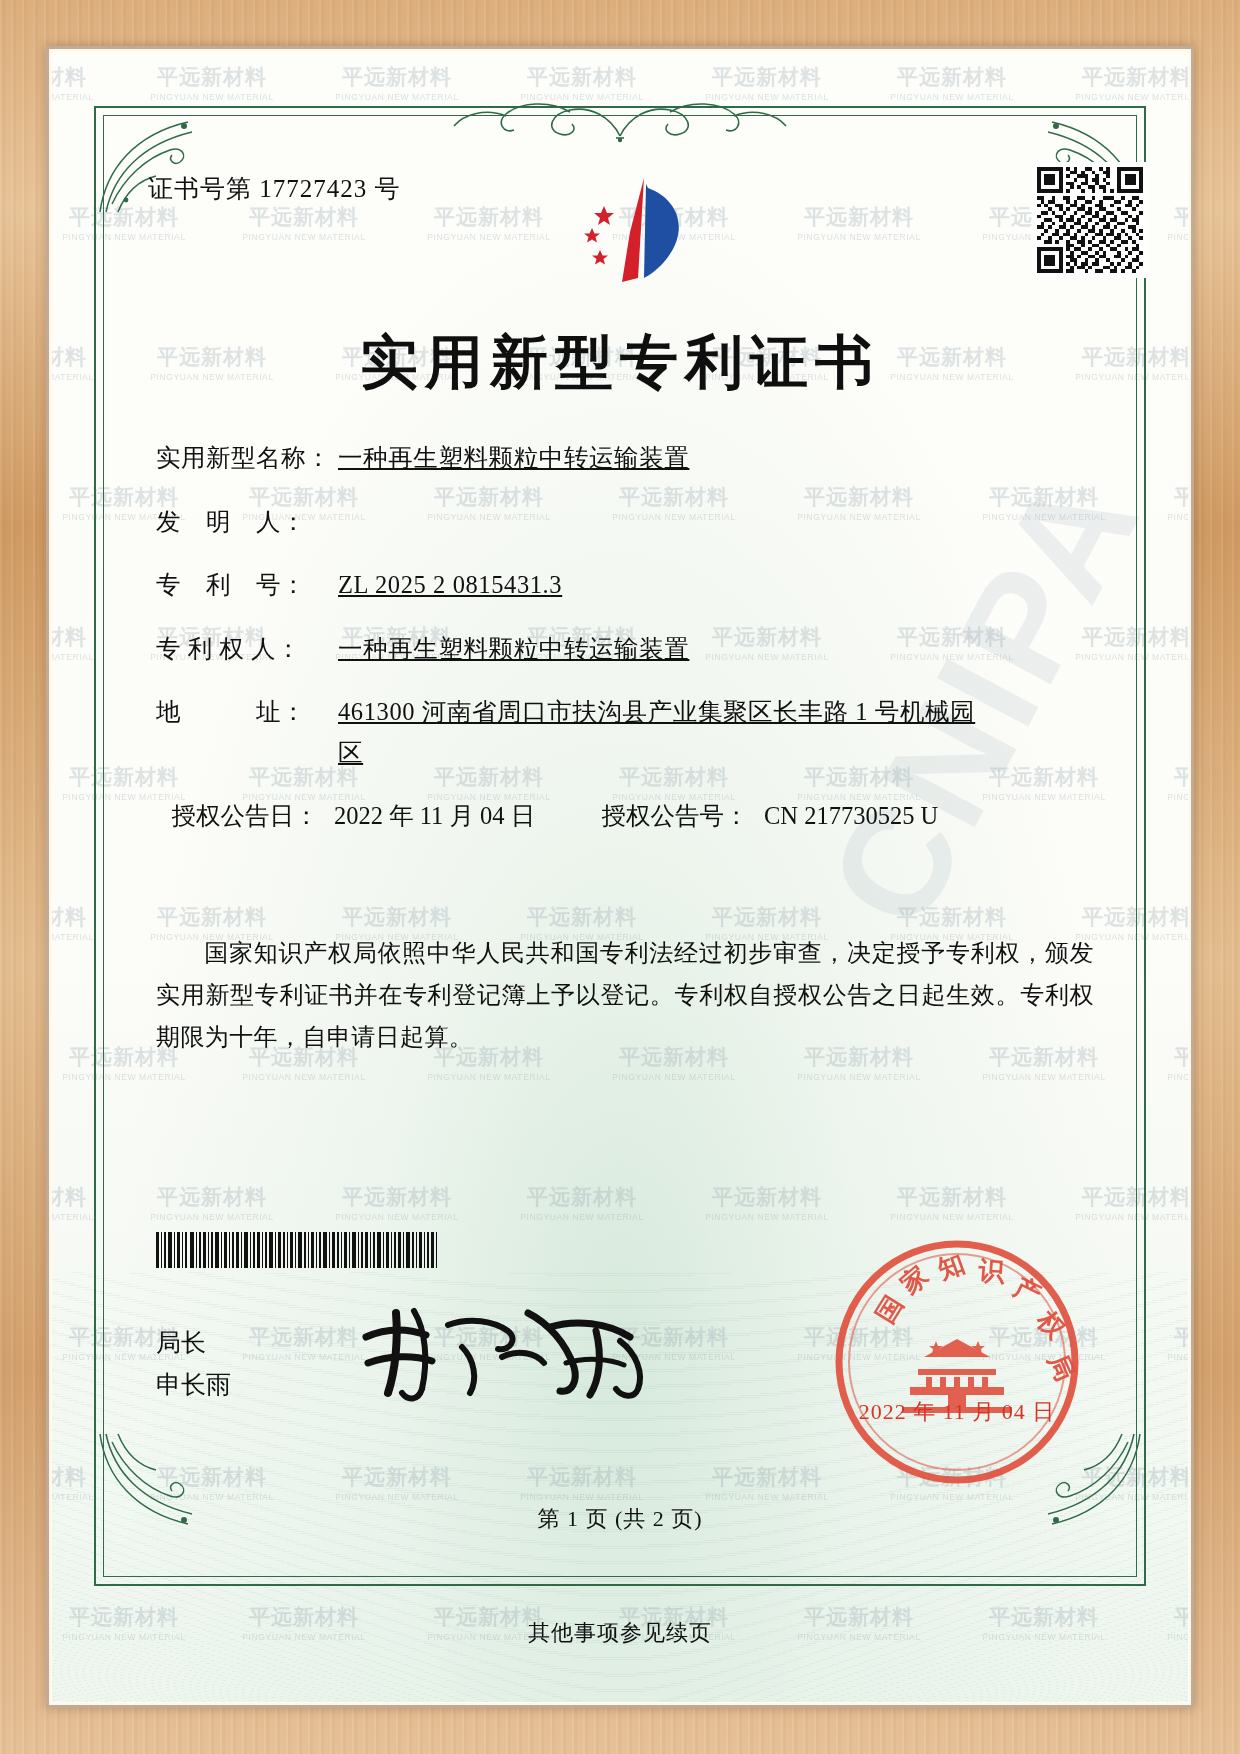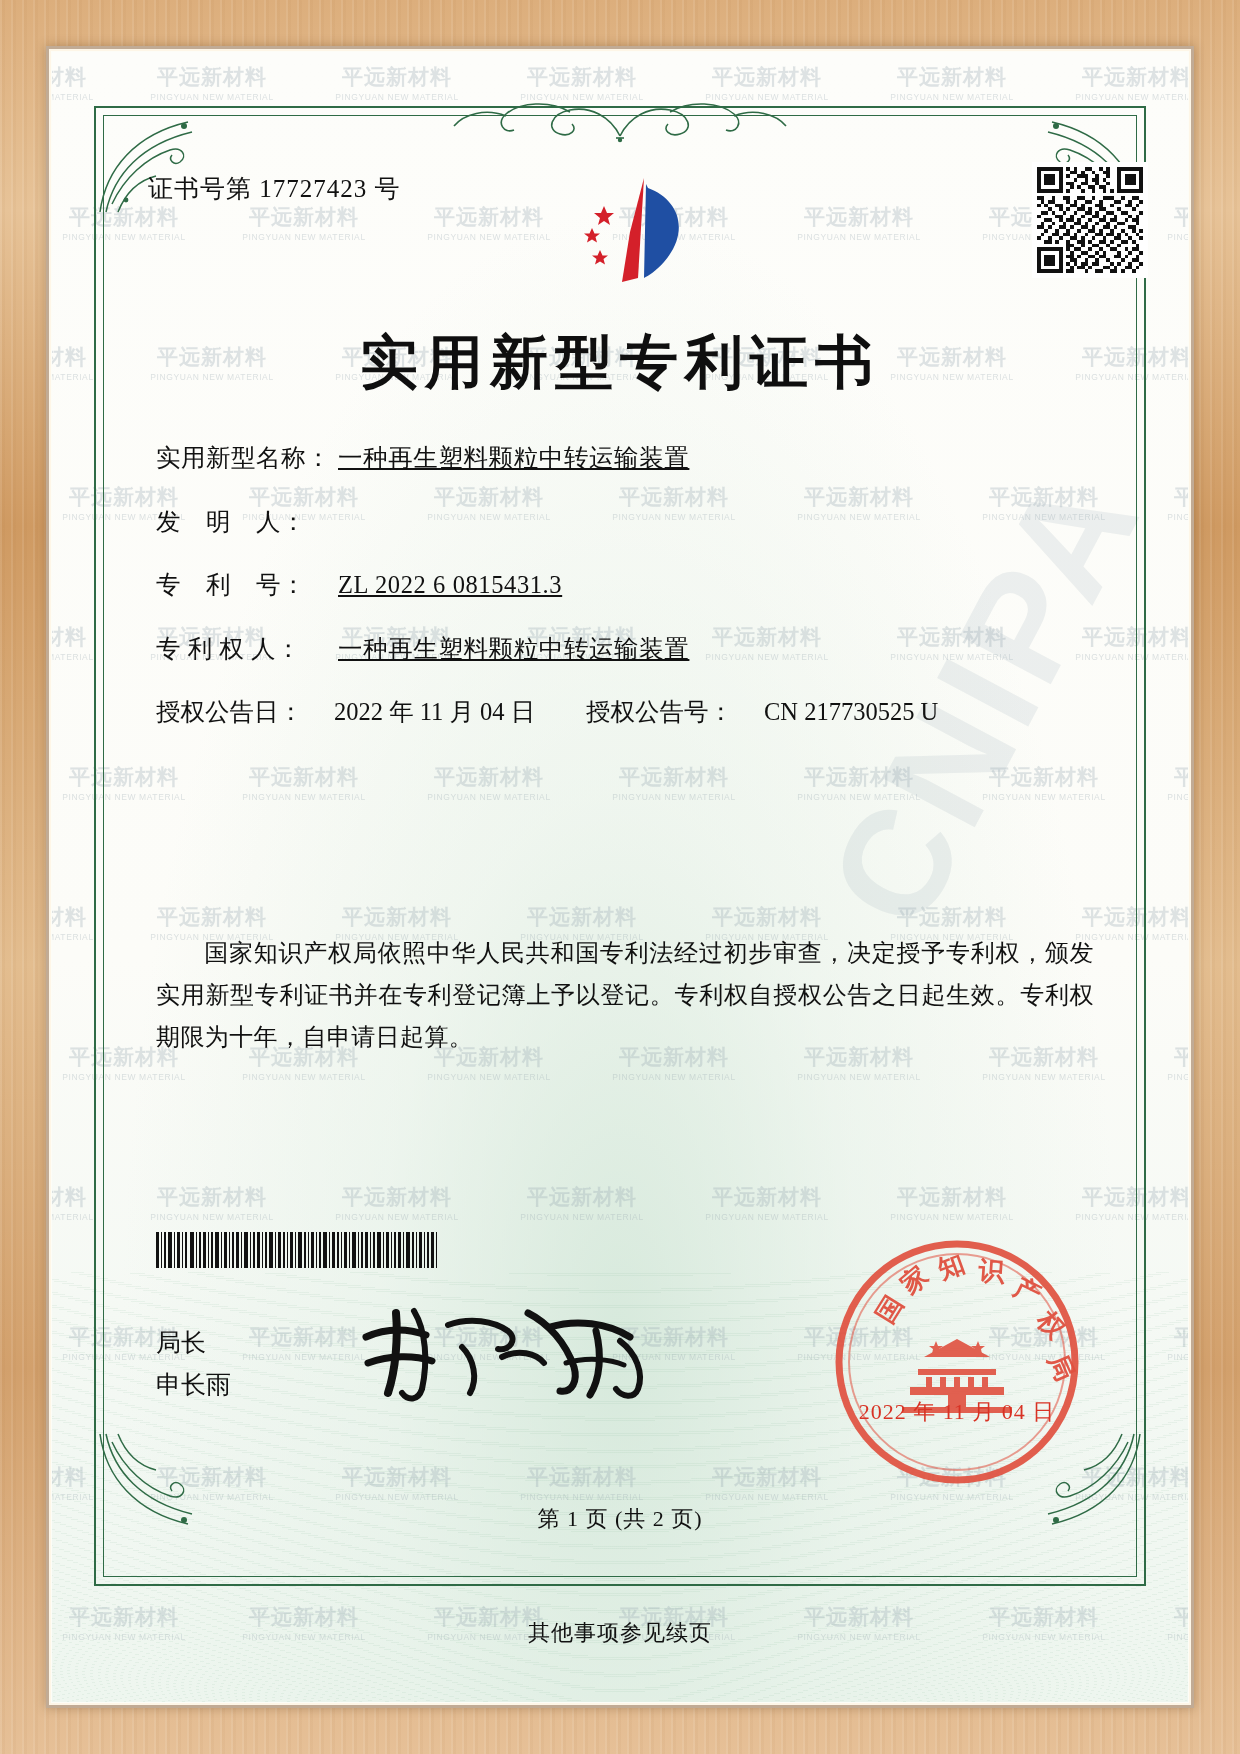--- a/index.html
+++ b/index.html
@@ -105,21 +105,21 @@
     font-size:58px;font-weight:700;letter-spacing:7px;color:#0f0f0f;
     font-family:"Liberation Serif", serif;
   }
 
   .fields{position:absolute;left:104px;top:394px;width:940px;font-size:24.5px;color:#111;line-height:1.0;}
   .row{display:flex;margin-bottom:39px;align-items:flex-start;}
   .lbl{width:182px;flex:none;letter-spacing:.5px;}
   .val{flex:1;letter-spacing:.6px;text-decoration:underline;}
   .val .line2{display:block;margin-top:16px;}
 
-  .pubrow{display:flex;margin-bottom:28px;}
+  .pubrow{display:flex;margin-bottom:28px;text-align:center;}
   .pubrow .seg1{width:430px;display:flex;}
   .pubrow .seg2{display:flex;}
   .pubrow .lbl2{width:178px;flex:none;}
   .pubrow .lbl3{width:178px;flex:none;}
 
   .para{
     position:absolute;left:104px;width:938px;font-size:24px;line-height:42px;color:#111;
     text-align:justify;letter-spacing:.4px;
   }
   .p1{top:880px;}
@@ -800,25 +800,32 @@
       <div class="fields">
         <div class="row">
           <div class="lbl">实用新型名称：</div>
           <div class="val">一种再生塑料颗粒中转运输装置</div>
         </div>
         <div class="row">
           <div class="lbl">发　明　人：</div>
         </div>
         <div class="row">
           <div class="lbl">专　利　号：</div>
-          <div class="val">ZL 2022 6 0815431.3</div>
+          <div class="val">ZL 2025 2 0815431.3</div>
         </div>
         <div class="row">
           <div class="lbl">专 利 权 人：</div>
           <div class="val">一种再生塑料颗粒中转运输装置</div>
+        </div>
+        <div class="row">
+          <div class="lbl">地　　　址：</div>
+          <div class="val">
+            <span>461300 河南省周口市扶沟县产业集聚区长丰路 1 号机械园</span>
+            <span class="line2">区</span>
+          </div>
         </div>
 
         <div class="pubrow">
           <div class="seg1">
             <div class="lbl2">授权公告日：</div>
             <div>2022 年 11 月 04 日</div>
           </div>
           <div class="seg2">
             <div class="lbl3">授权公告号：</div>
             <div>CN 217730525 U</div>

